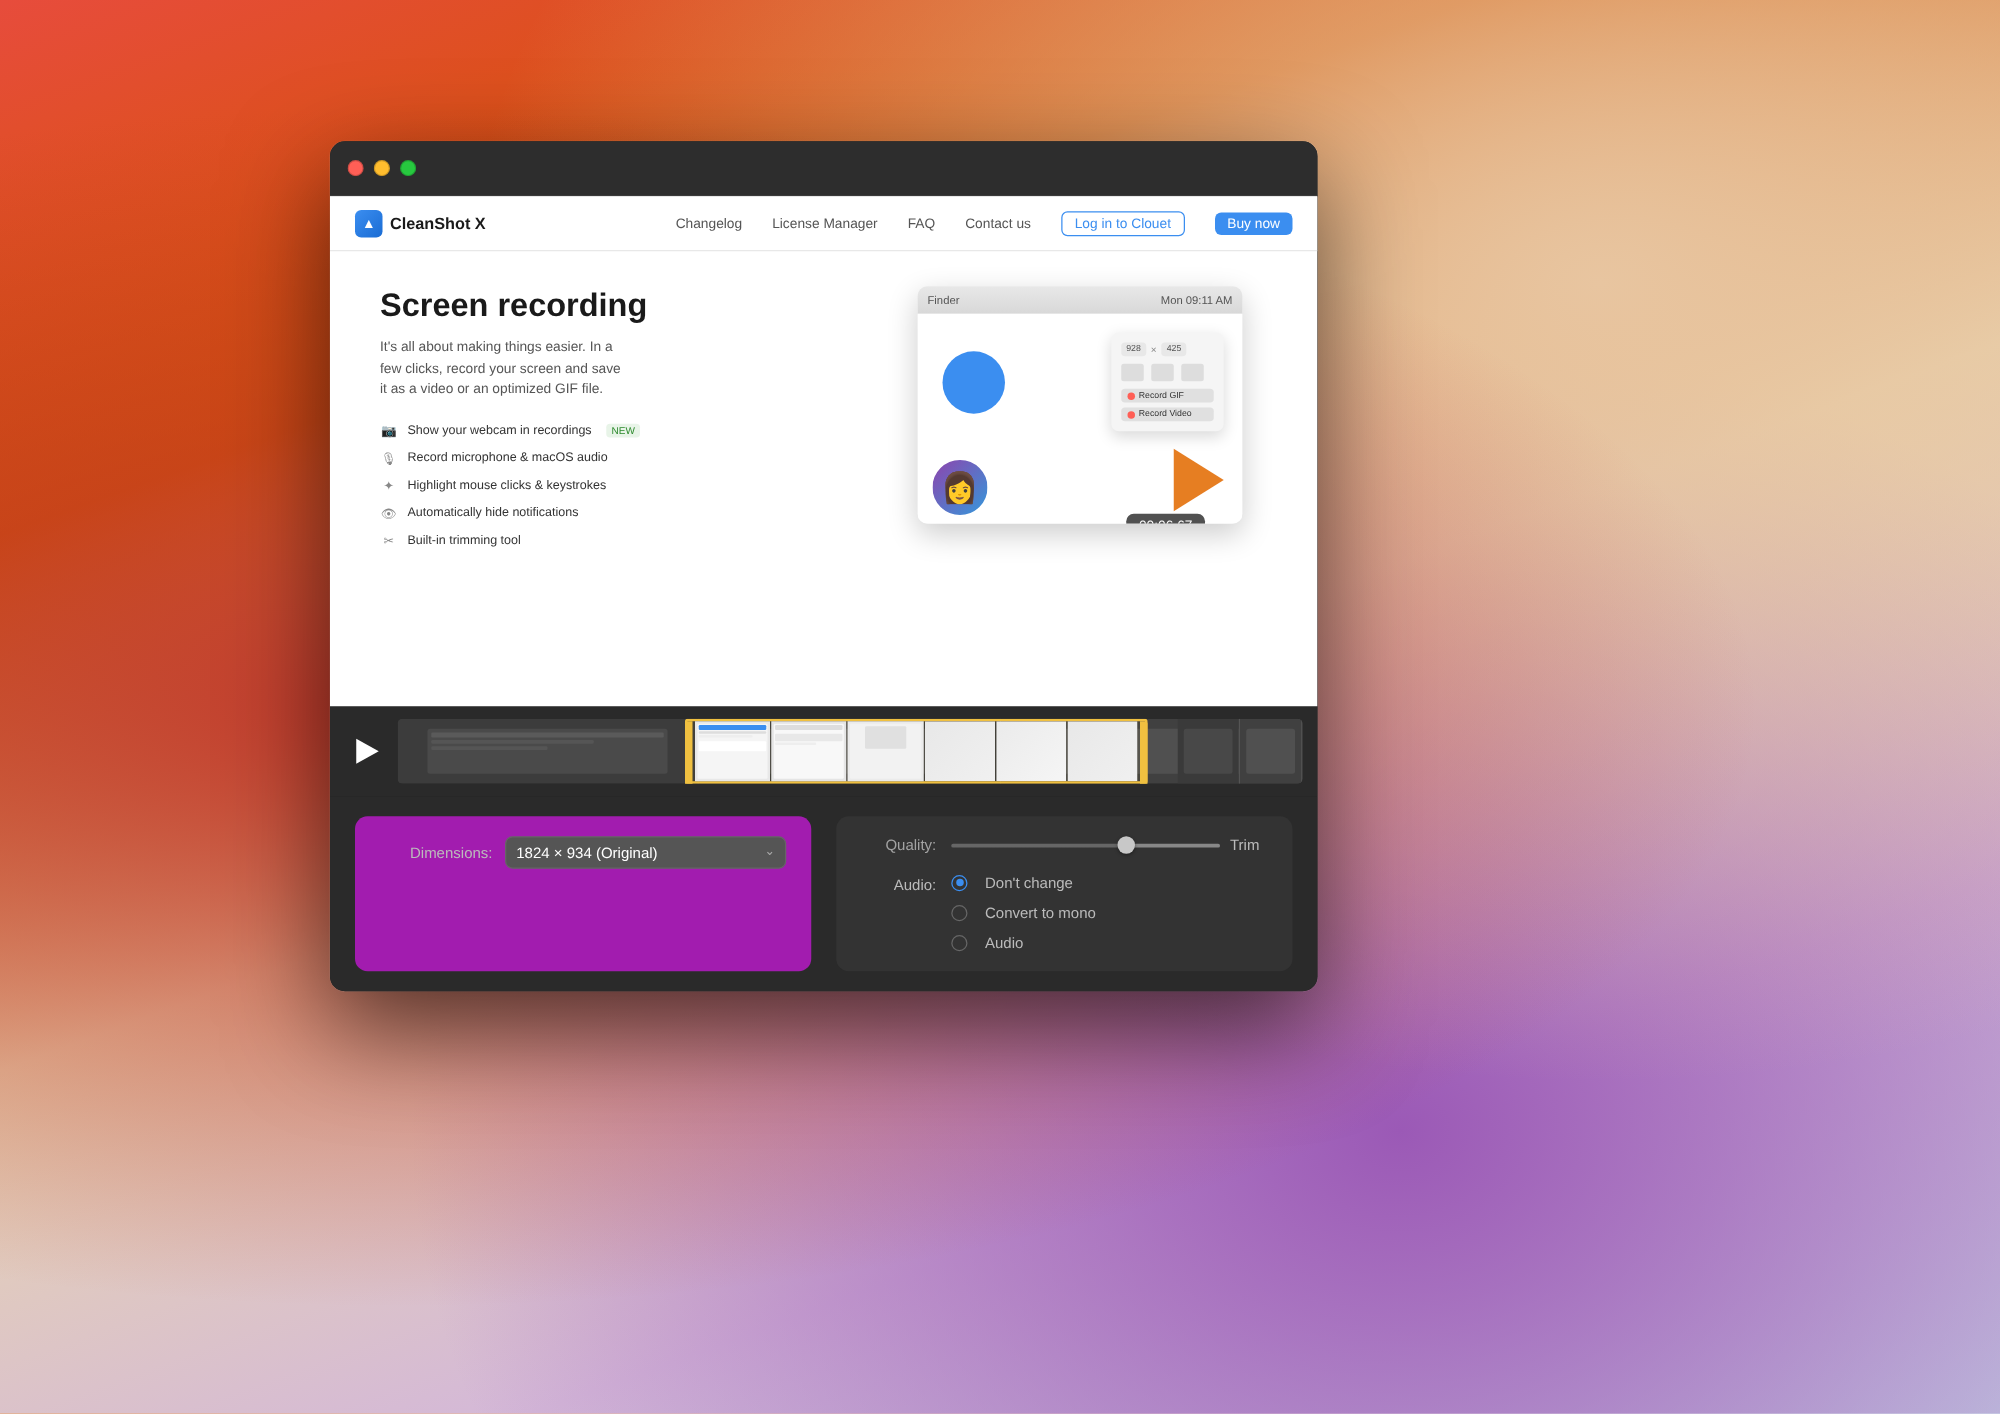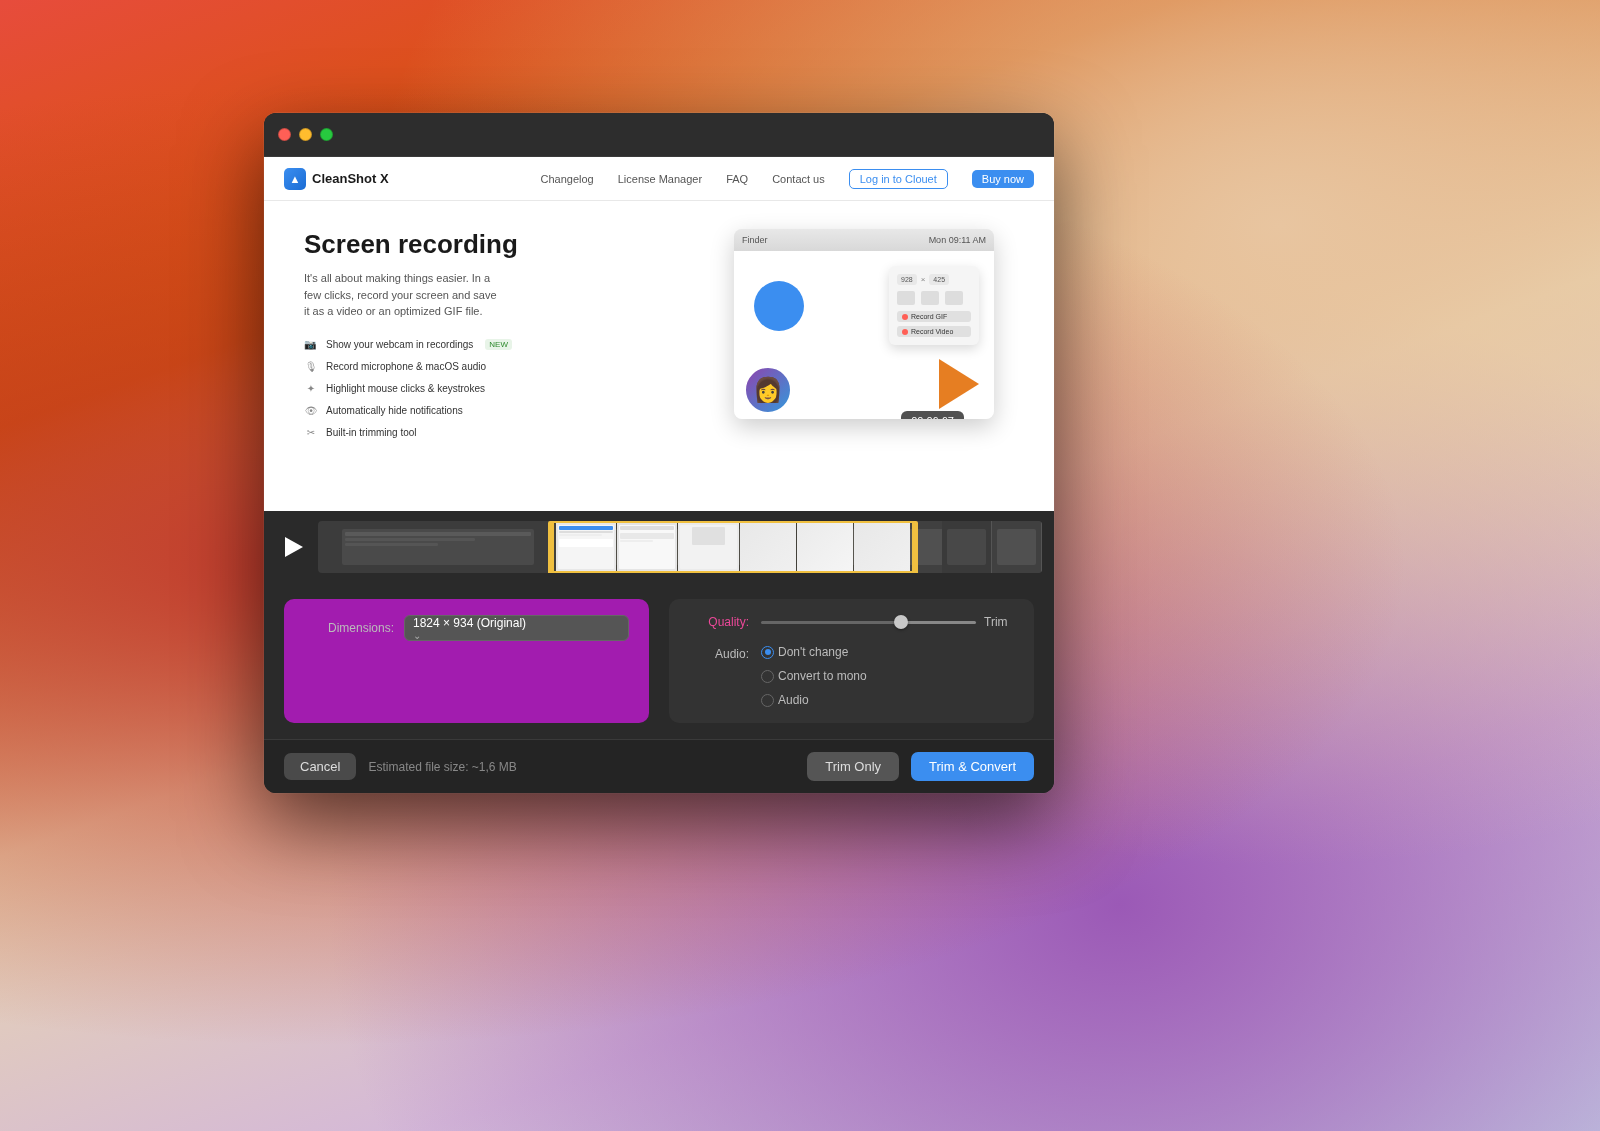--- a/index.html
+++ b/index.html
@@ -417,21 +417,20 @@
       align-items: center;
       justify-content: space-between;
       cursor: pointer;
       height: 26px;
     }
     .dim-select-inner {
       display: flex;
       align-items: flex-start;
       justify-content: space-between;
       width: 100%;
-      flex-direction: column;
     }
     .chevron-icon {
       color: #aaa;
       font-size: 10px;
     }
 
     .field-row {
       display: flex;
       align-items: center;
       margin-bottom: 10px;
@@ -455,21 +454,21 @@
     }
 
     
     .quality-row {
       display: flex;
       align-items: center;
       margin-bottom: 16px;
     }
     .quality-label {
       font-size: 12px;
-      color: #ec4899;
+      color: #a3a3a3;
       width: 60px;
       text-align: right;
       margin-right: 12px;
     }
     .quality-slider-container {
       flex: 1;
       display: flex;
       align-items: center;
       gap: 8px;
     }
@@ -512,21 +511,21 @@
       padding-top: 2px;
     }
     .radio-group {
       display: flex;
       flex-direction: column;
       gap: 10px;
     }
     .radio-item {
       display: flex;
       align-items: center;
-      gap: 4px;
+      gap: 14px;
       cursor: pointer;
     }
     .radio-circle {
       width: 13px;
       height: 13px;
       border-radius: 50%;
       border: 1.5px solid #666;
       display: flex;
       align-items: center;
       justify-content: center;
@@ -830,19 +829,13 @@
           </div>
           <div class="radio-item">
             <div class="radio-circle"></div>
             <span class="radio-text">Audio</span>
           </div>
         </div>
       </div>
     </div>
   </div>
 
-  <div class="bottom-bar">
-    <button class="cancel-btn">Cancel</button>
-    <span class="file-size-text">Estimated file size: ~1,6 MB</span>
-    <button class="trim-only-btn">Trim Only</button>
-    <button class="trim-convert-btn">Trim &amp; Convert</button>
-  </div>
 </div>
 
 </body></html>

